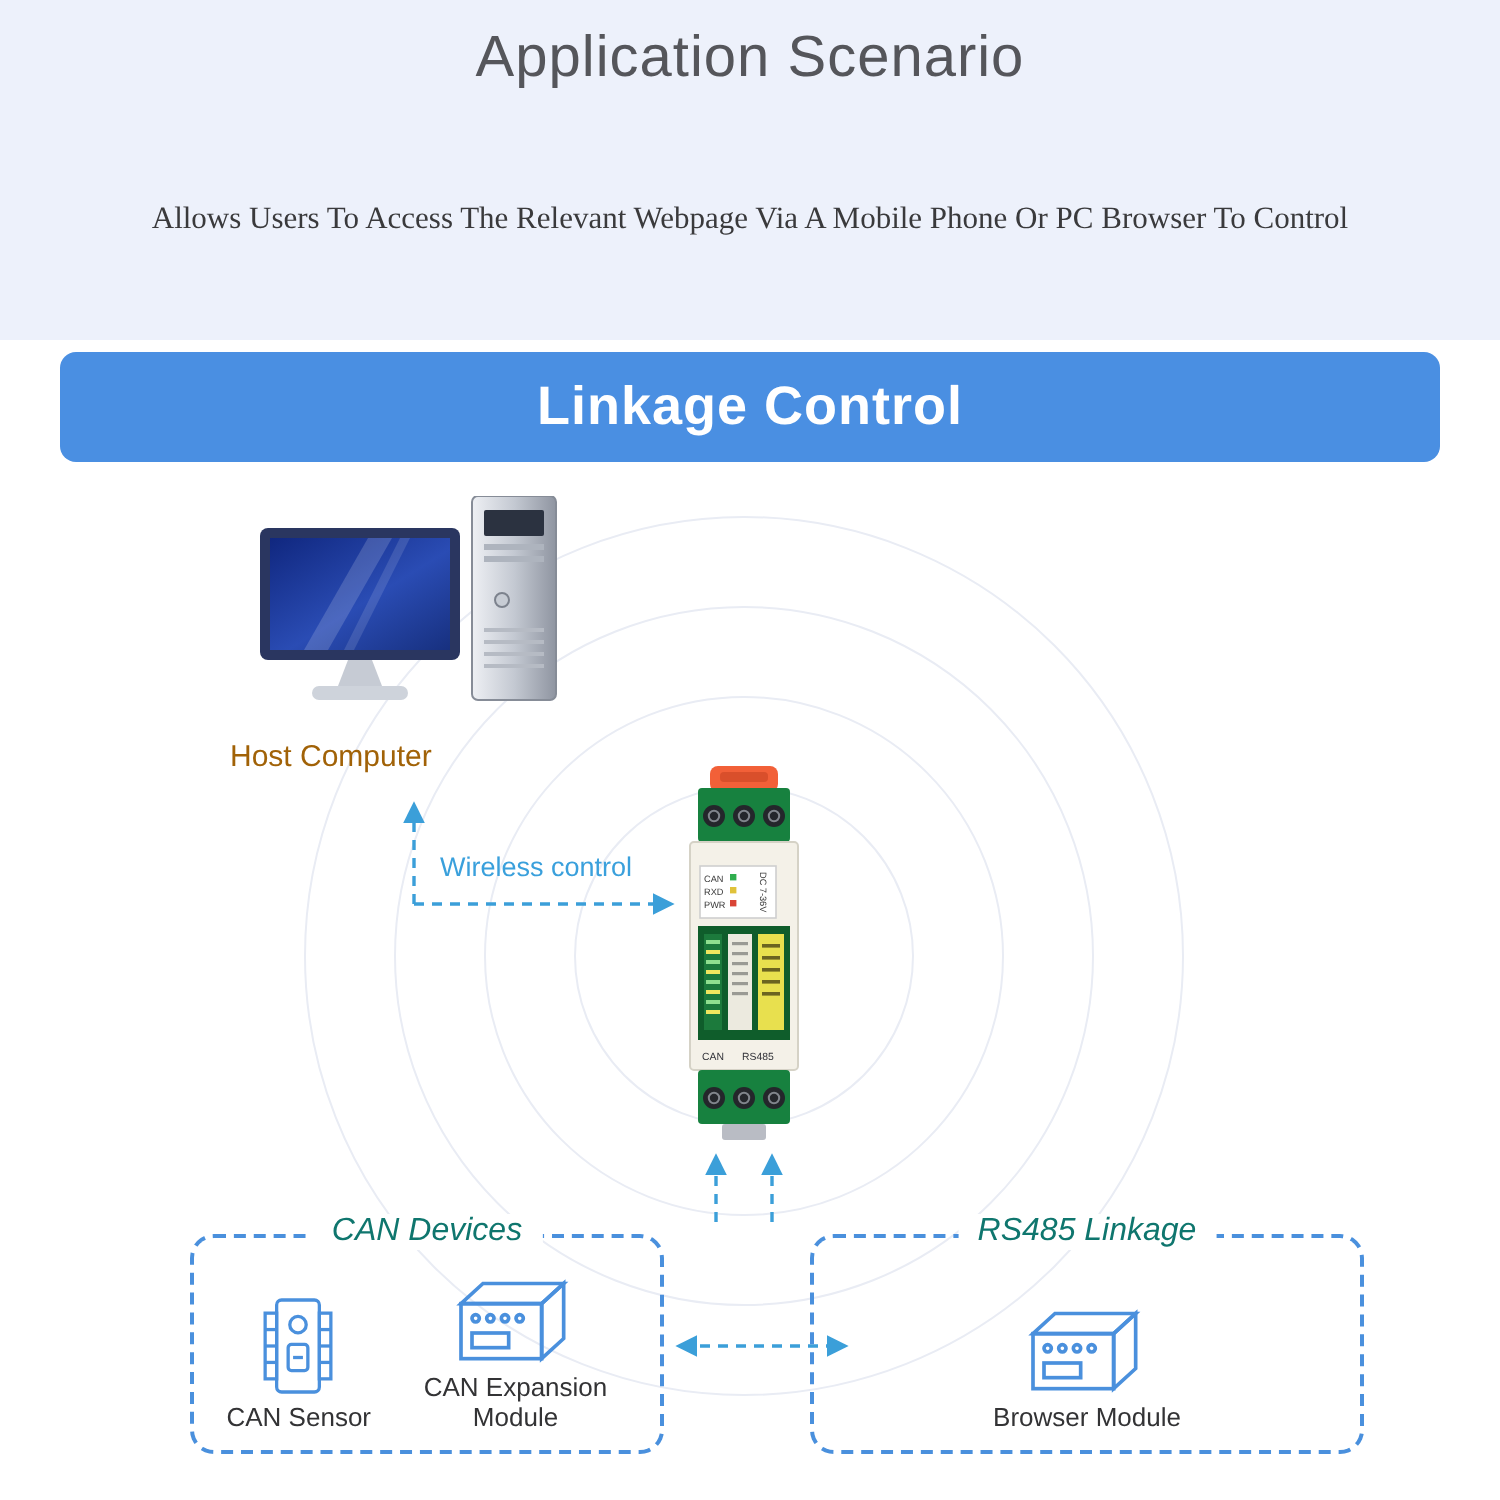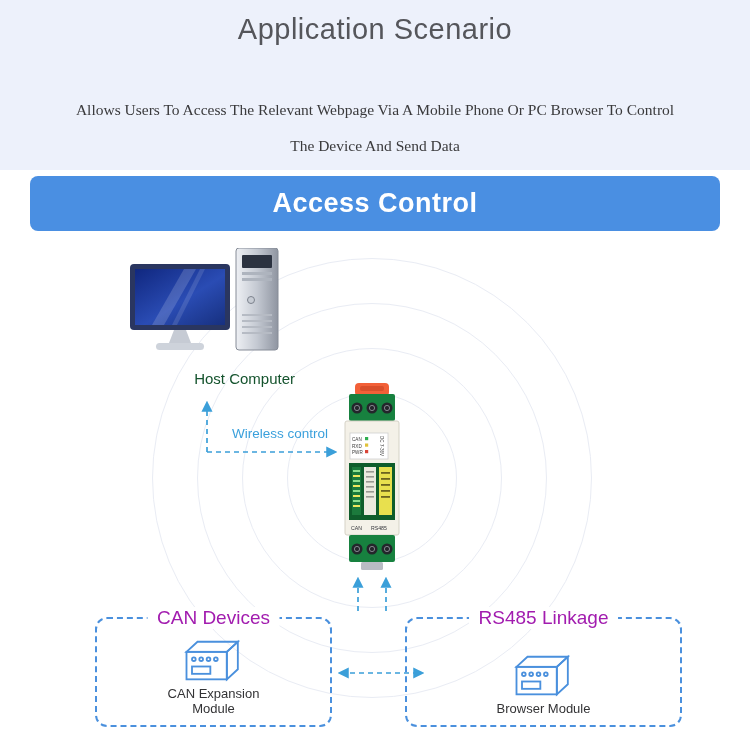--- a/index.html
+++ b/index.html
@@ -53,47 +53,47 @@
     z-index: 0;
   }
   .r1 { width:170px; height:170px; left:287px; top:223px; }
   .r2 { width:260px; height:260px; left:242px; top:178px; }
   .r3 { width:350px; height:350px; left:197px; top:133px; }
   .r4 { width:440px; height:440px; left:152px; top:88px; }
 
   .computer { position: absolute; left: 130px; top: 78px; width: 160px; height: 122px; z-index: 2; }
   .host-label {
     position: absolute; left: 115px; top: 200px; width: 180px;
-    text-align: right; font-size: 15px; color: #14532d; z-index: 2;
+    text-align: left; font-size: 15px; color: #a16207; z-index: 2;
   }
 
   .arrows { position: absolute; left: 0; top: 0; width: 750px; height: 580px; z-index: 1; pointer-events: none; }
 
   .wireless-label {
     position: absolute; left: 220px; top: 256px;
-    font-size: 13.5px; color: #3aa0dc; z-index: 2; margin-left: 12px;
+    font-size: 13.5px; color: #3aa0dc; z-index: 2;
   }
 
   .device { position: absolute; left: 339px; top: 213px; width: 66px; height: 190px; z-index: 2; }
 
   .gbox {
     position: absolute; top: 447px; height: 110px;
     border: 2px dashed #4a90dd; border-radius: 12px;
     display: flex; flex-direction: row;
     justify-content: space-evenly; align-items: stretch;
     z-index: 2;
   }
   .can-box { left: 95px;  width: 237px; }
   .rs-box  { left: 405px; width: 277px; }
 
   .gbox-title {
     position: absolute; top: -12px; left: 50%;
     transform: translateX(-50%);
     background: #ffffff; padding: 0 10px;
-    font-size: 19px; color: #a21caf; white-space: nowrap;
+    font-size: 16px; color: #0f766e; white-space: nowrap; font-style: italic;
   }
 
   .gitem {
     display: flex; flex-direction: column;
     justify-content: flex-end; align-items: center;
     padding: 14px 0 8px 0; gap: 1px;
   }
   .gitem .icon { display: flex; align-items: flex-end; justify-content: center; }
   .gitem-label {
     font-size: 13px; color: #333335; text-align: center;
@@ -102,31 +102,30 @@
 </style>
 </head>
 <body>
 
 <div class="page">
 
   <div class="page-title">Application Scenario</div>
 
   <div class="page-desc">
     <div>Allows Users To Access The Relevant Webpage Via A Mobile Phone Or PC Browser To Control</div>
-    <div>The Device And Send Data</div>
   </div>
 
   <div class="panel">
 
     <div class="ripple r1"></div>
     <div class="ripple r2"></div>
     <div class="ripple r3"></div>
     <div class="ripple r4"></div>
 
-    <div class="panel-header">Access Control</div>
+    <div class="panel-header">Linkage Control</div>
 
     <svg class="arrows" viewBox="0 0 750 580" xmlns="http://www.w3.org/2000/svg">
       <defs>
         <marker id="arrw" viewBox="0 0 10 10" refX="7" refY="5" markerWidth="6.5" markerHeight="6.5" orient="auto-start-reverse">
           <path d="M0,0 L10,5 L0,10 Z" fill="#3b9fd9"></path>
         </marker>
       </defs>
       <g stroke="#3b9fd9" stroke-width="1.7" fill="none" stroke-dasharray="5,4">
         <path d="M207,282 L207,234" marker-end="url(#arrw)"></path>
         <path d="M207,282 L334,282" marker-end="url(#arrw)"></path>
@@ -233,20 +232,39 @@
           <circle cx="33" cy="166" r="2.6" fill="none" stroke="#81858c" stroke-width="1"></circle>
         <circle cx="48" cy="166" r="5.5" fill="#24262b"></circle>
           <circle cx="48" cy="166" r="2.6" fill="none" stroke="#81858c" stroke-width="1"></circle>
         <rect x="22" y="179" width="22" height="8" rx="1.5" fill="#b9bcc4"></rect>
       </svg>
     </div>
 
     <div class="gbox can-box">
       <div class="gbox-title">CAN Devices</div>
 
+      <div class="gitem">
+        <div class="icon">
+          <svg width="46" height="54" viewBox="0 0 56 64" xmlns="http://www.w3.org/2000/svg" fill="none" stroke="#4a90dd" stroke-width="2">
+            <rect x="15" y="4" width="26" height="56" rx="3"></rect>
+            <rect x="8" y="12" width="7" height="40"></rect>
+            <line x1="8" y1="22" x2="15" y2="22"></line>
+              <line x1="8" y1="32" x2="15" y2="32"></line>
+              <line x1="8" y1="42" x2="15" y2="42"></line>
+            <rect x="41" y="12" width="7" height="40"></rect>
+            <line x1="41" y1="22" x2="48" y2="22"></line>
+              <line x1="41" y1="32" x2="48" y2="32"></line>
+              <line x1="41" y1="42" x2="48" y2="42"></line>
+            <circle cx="28" cy="19" r="5"></circle>
+            <rect x="22" y="31" width="12" height="16" rx="2"></rect>
+            <line x1="25" y1="39" x2="31" y2="39"></line>
+          </svg>
+        </div>
+        <div class="gitem-label">CAN Sensor</div>
+      </div>
 
       <div class="gitem">
         <div class="icon">
           <svg width="66" height="48" viewBox="0 0 72 52" xmlns="http://www.w3.org/2000/svg" fill="none" stroke="#4a90dd" stroke-width="2">
             <polygon points="6,16 18,5 62,5 50,16"></polygon>
             <polygon points="50,16 62,5 62,35 50,46"></polygon>
             <rect x="6" y="16" width="44" height="30"></rect>
             <circle cx="14" cy="24" r="2"></circle>
               <circle cx="22" cy="24" r="2"></circle>
               <circle cx="30" cy="24" r="2"></circle>

